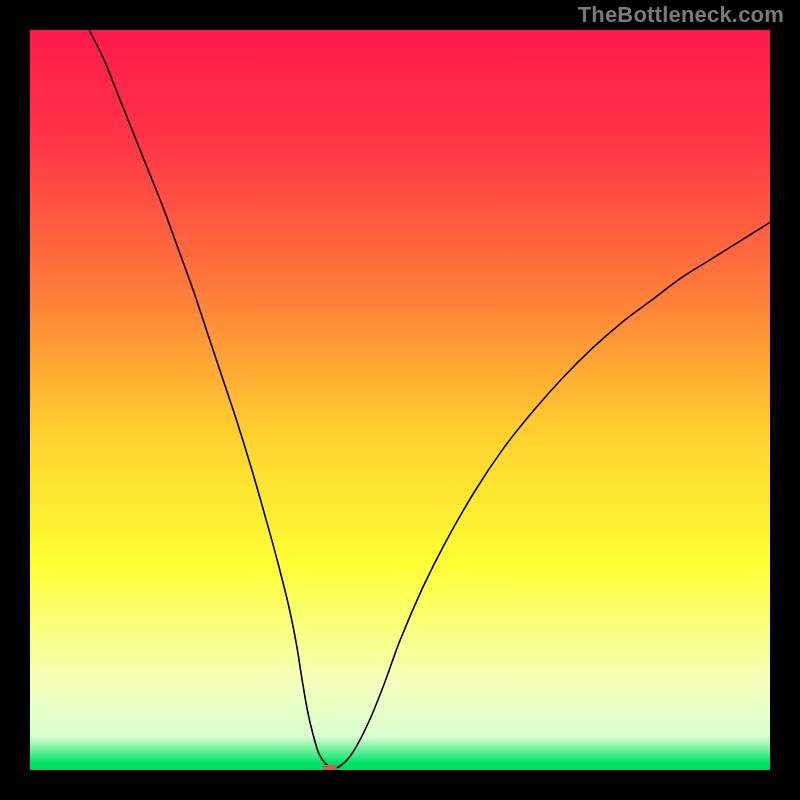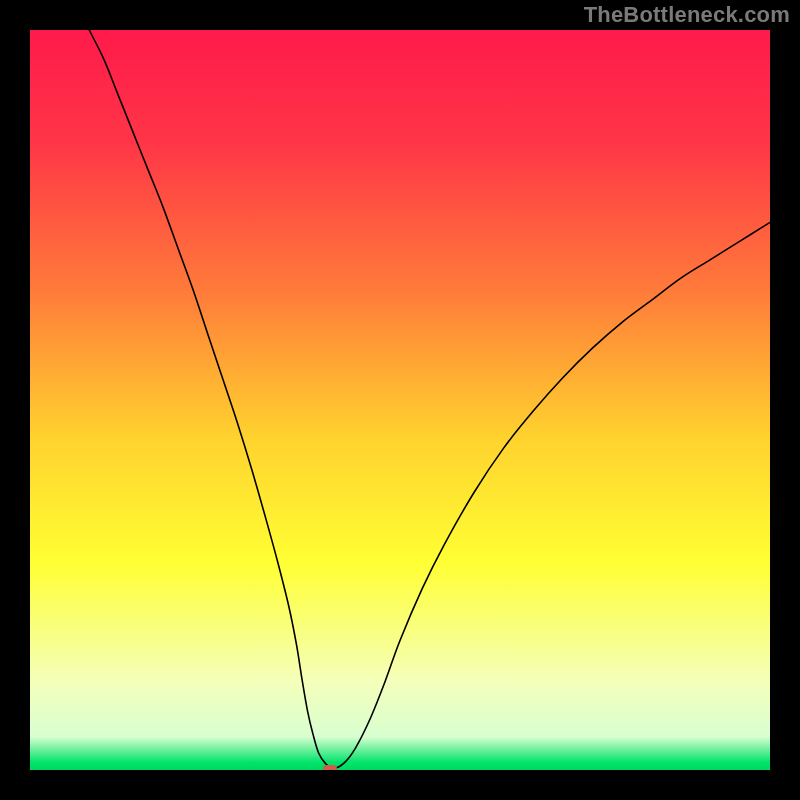--- a/index.html
+++ b/index.html
@@ -25,21 +25,21 @@
     top: 30px;
     width: 740px;
     height: 740px;
   }
   svg {
     display: block;
   }
   .watermark {
     position: absolute;
     top: 2px;
-    right: 10px;
+    right: 16px;
     font-family: Arial, Helvetica, sans-serif;
     font-size: 22px;
     font-weight: 600;
     color: #7a7a7a;
     letter-spacing: 0.2px;
   }
   .marker {
     position: absolute;
     width: 14px;
     height: 10px;

